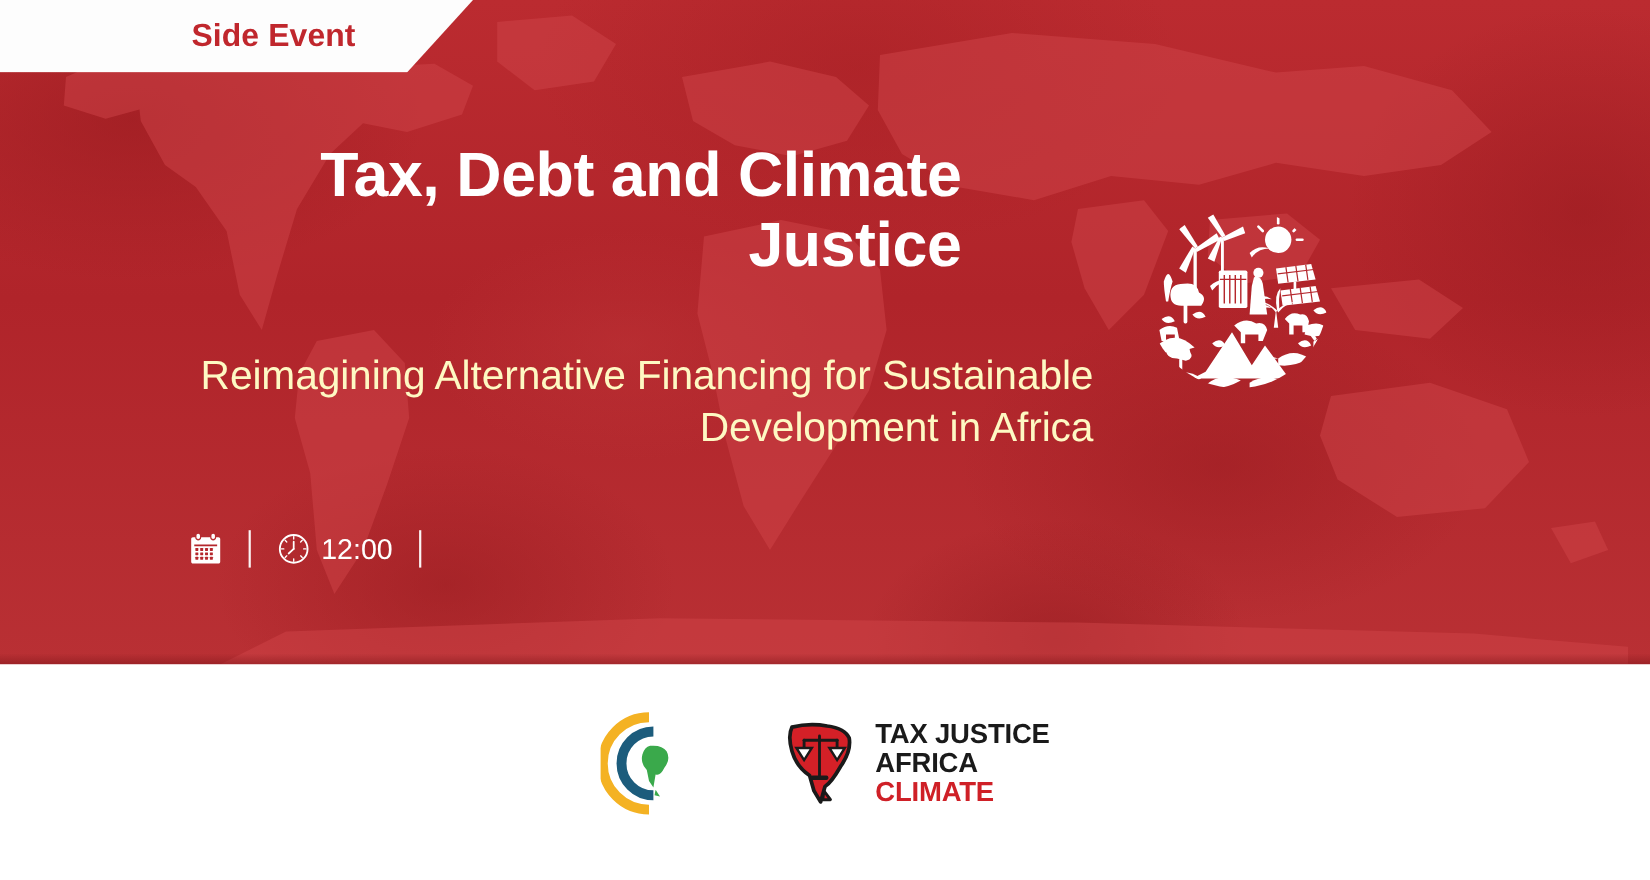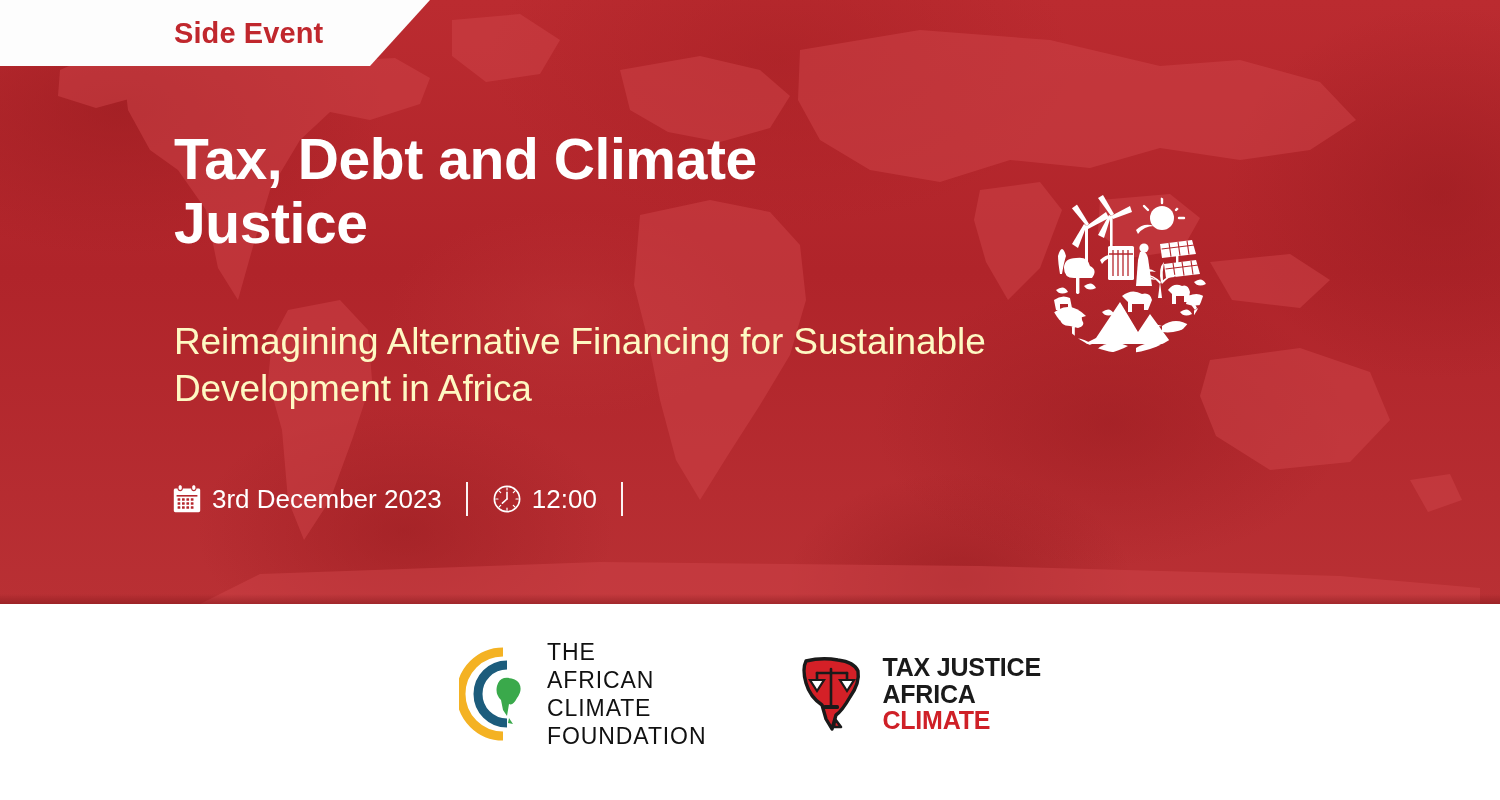--- a/index.html
+++ b/index.html
@@ -9,20 +9,21 @@
     background:#ffffff;
     overflow:hidden;
     position:relative;
   }
 
   
   .hero {
     position:absolute; left:0; top:0; width:1500px; height:604px;
     background:#b5272d;
     overflow:hidden;
+    text-align:right;
   }
   
   .tex {
     position:absolute; inset:0;
     background:
       radial-gradient(ellipse 380px 210px at 8% 18%,  rgba(150,26,30,.55), rgba(150,26,30,0) 70%),
       radial-gradient(ellipse 300px 180px at 27% 88%, rgba(150,26,30,.50), rgba(150,26,30,0) 70%),
       radial-gradient(ellipse 420px 240px at 52% 10%, rgba(163,30,34,.45), rgba(163,30,34,0) 70%),
       radial-gradient(ellipse 330px 200px at 74% 70%, rgba(150,26,30,.45), rgba(150,26,30,0) 72%),
       radial-gradient(ellipse 300px 260px at 96% 32%, rgba(150,26,30,.50), rgba(150,26,30,0) 72%),
@@ -208,21 +209,20 @@
             <rect x="5.6" y="18.2" width="2.7" height="2.6" rx=".4"></rect>
             <rect x="10" y="18.2" width="2.7" height="2.6" rx=".4"></rect>
             <rect x="14.4" y="18.2" width="2.7" height="2.6" rx=".4"></rect>
             <rect x="18.8" y="18.2" width="2.7" height="2.6" rx=".4"></rect>
             <rect x="5.6" y="22.2" width="2.7" height="2.6" rx=".4"></rect>
             <rect x="10" y="22.2" width="2.7" height="2.6" rx=".4"></rect>
             <rect x="14.4" y="22.2" width="2.7" height="2.6" rx=".4"></rect>
             <rect x="18.8" y="22.2" width="2.7" height="2.6" rx=".4"></rect>
           </g>
         </svg>
-        <span>3rd December 2023</span>
       </div>
 
       <div class="meta-sep"></div>
 
       <div class="meta-item">
         <svg class="ico" width="30" height="30" viewBox="0 0 30 30">
           <circle cx="15" cy="15" r="12.6" fill="none" stroke="#fff" stroke-width="1.7"></circle>
           <g stroke="#fff" stroke-width="1.2" stroke-linecap="round">
             <line x1="15" y1="3.8" x2="15" y2="6"></line>
             <line x1="15" y1="24" x2="15" y2="26.2"></line>
@@ -363,26 +363,20 @@
 
 <div class="footer">
 
   <div class="logo acf">
     <svg class="acf-mark" viewBox="0 0 74 96">
       <path d="M44 6 A42 42 0 1 0 44 90" fill="none" stroke="#f4b223" stroke-width="9"></path>
       <path d="M48 19 A29 29 0 1 0 48 77" fill="none" stroke="#1c5c7c" stroke-width="9"></path>
       <path d="M45 32 Q56 31 60 37 Q64 44 58 52 Q54 60 50 58 L48 70 L44 64 L42 54 Q36 48 38 40 Q40 33 45 32 Z" fill="#3aa94b"></path>
       <path d="M50 72 L54 78 L49 77 Z" fill="#3aa94b"></path>
     </svg>
-    <div class="acf-text">
-      <div>THE</div>
-      <div>AFRICAN</div>
-      <div>CLIMATE</div>
-      <div>FOUNDATION</div>
-    </div>
   </div>
 
   <div class="logo tjna">
     <svg class="tjna-mark" viewBox="0 0 78 82">
       <path d="M14 8 Q30 4 46 7 Q62 9 66 18 Q68 30 58 44 Q50 58 44 62 L40 76 L34 66 L30 52
                Q18 44 14 30 Q10 16 14 8 Z" fill="#d42027" stroke="#1a1a1a" stroke-width="3.4" stroke-linejoin="round"></path>
       <path d="M43 66 L49 74 L42 74 Z" fill="#d42027" stroke="#1a1a1a" stroke-width="2.6" stroke-linejoin="round"></path>
       <g stroke="#1a1a1a" stroke-width="2.6" stroke-linecap="round">
         <line x1="39" y1="16" x2="39" y2="54"></line>
         <line x1="25" y1="20" x2="55" y2="20"></line>

